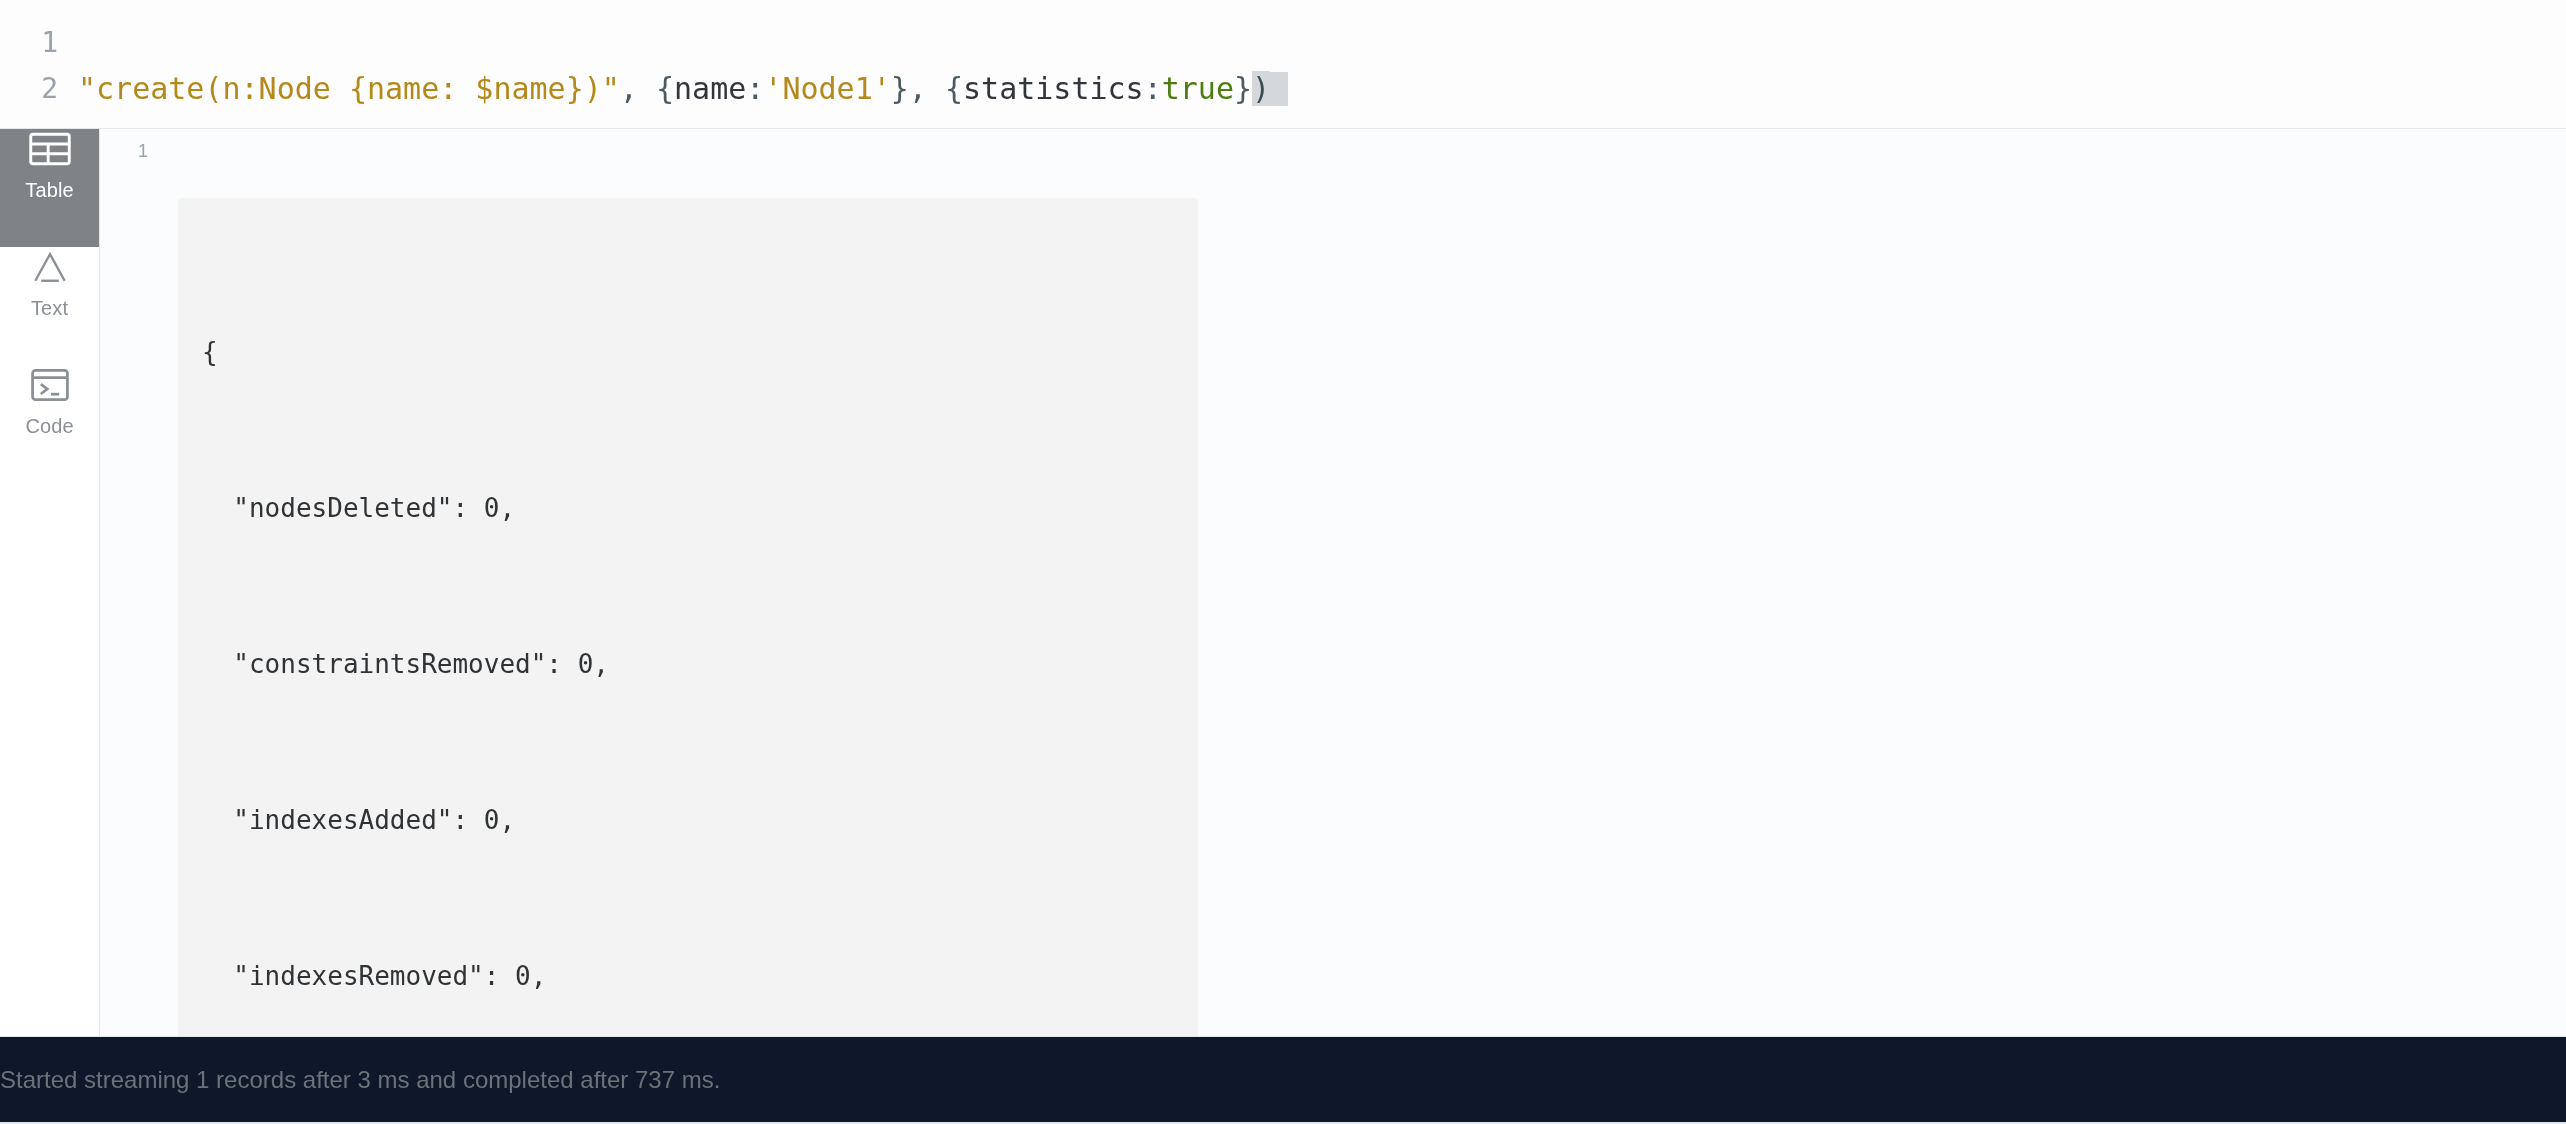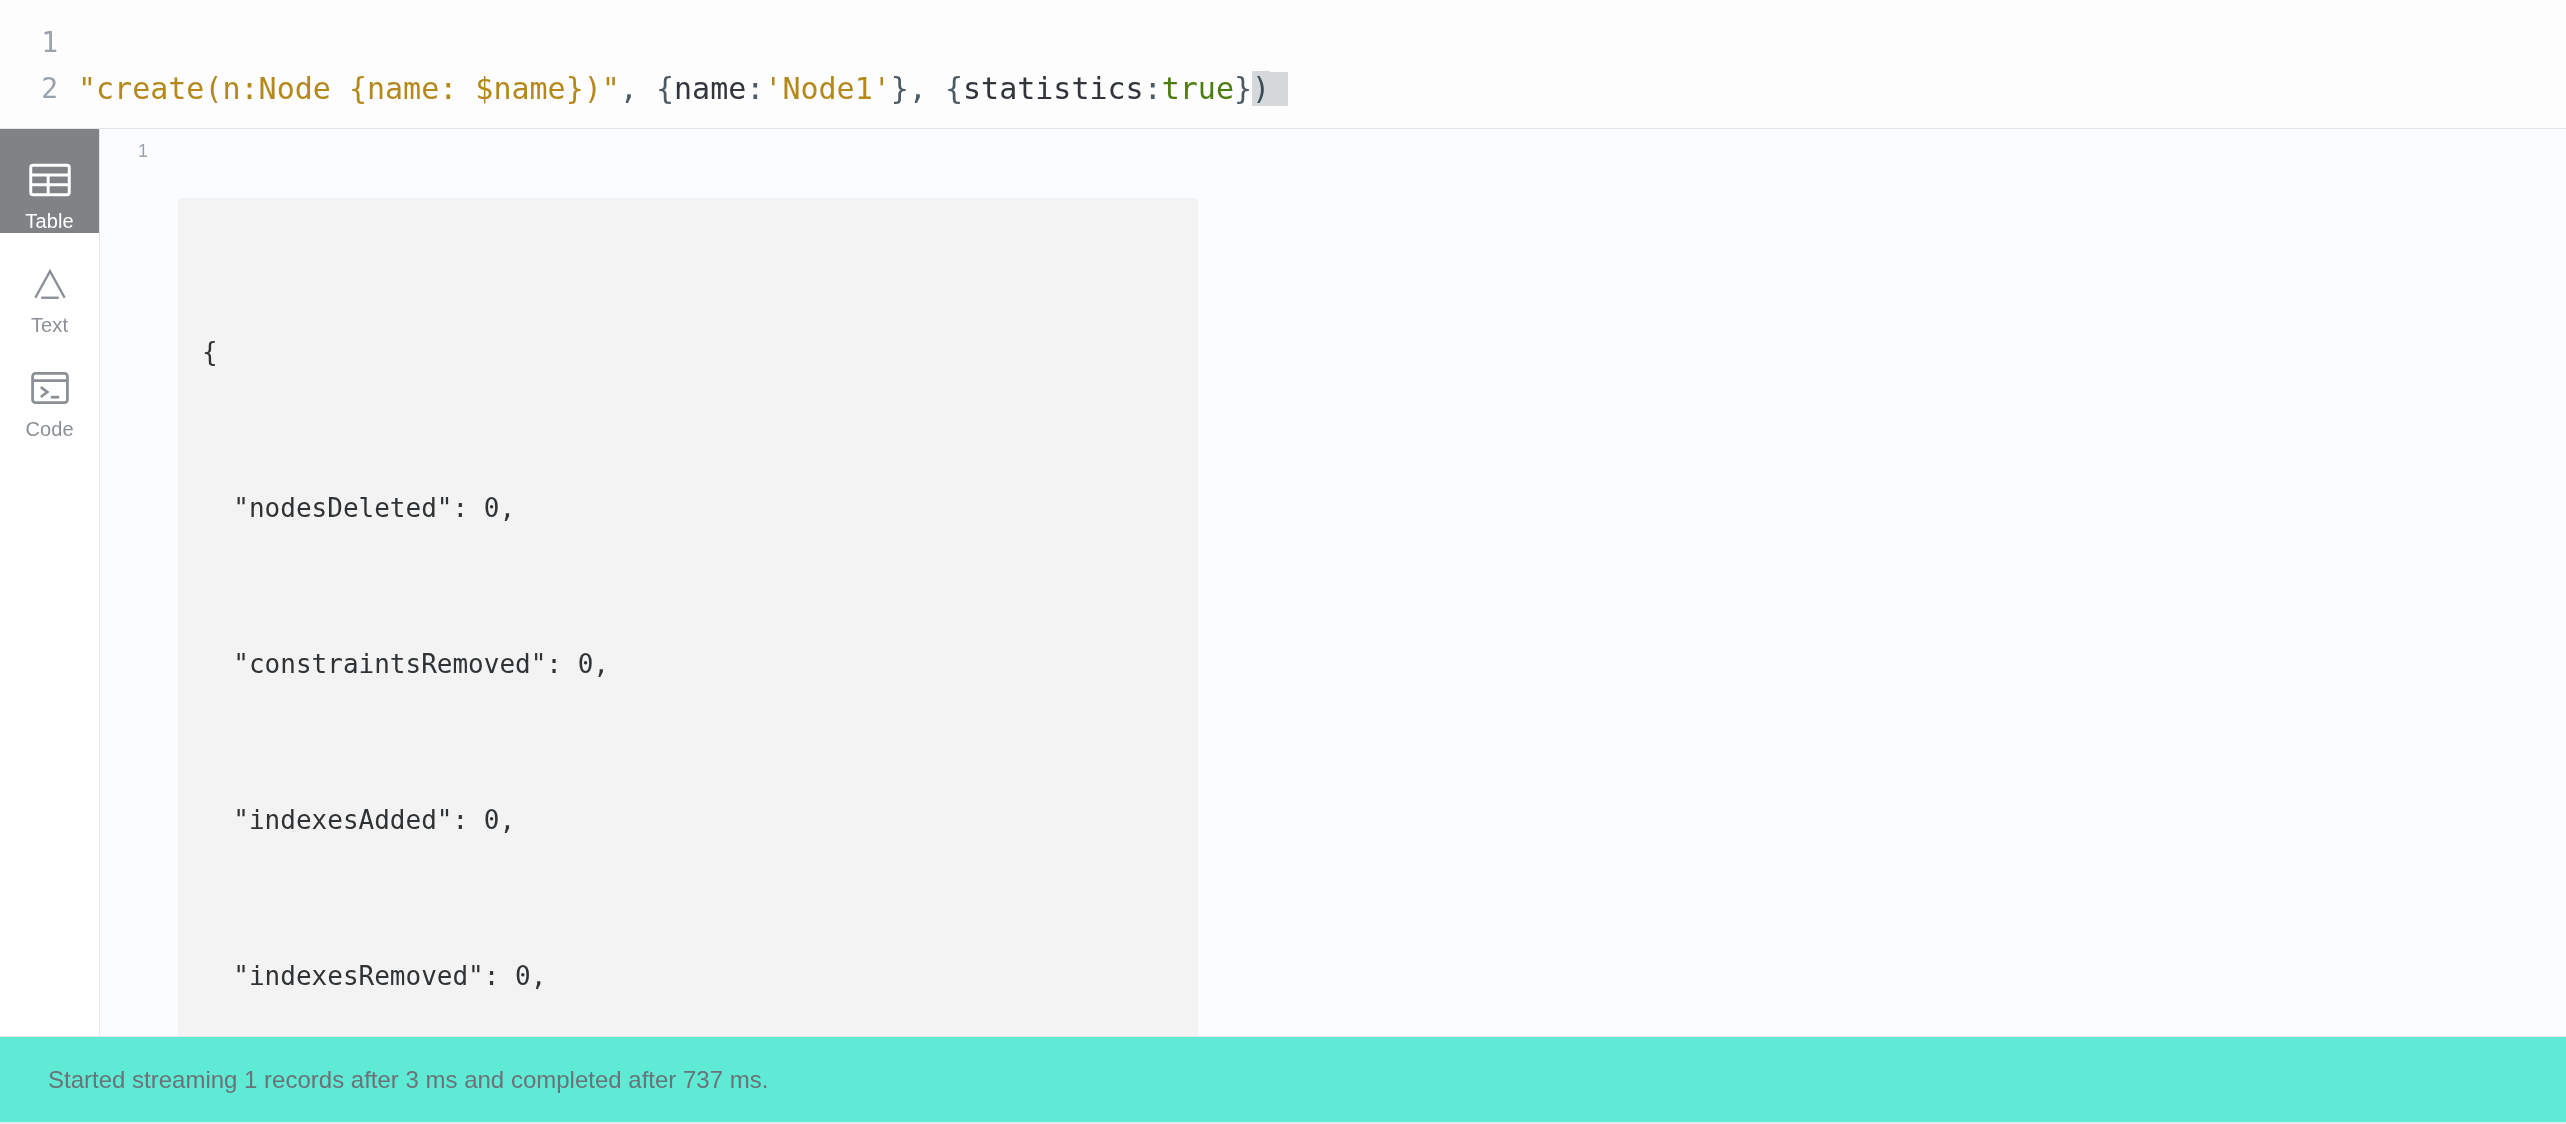--- a/index.html
+++ b/index.html
@@ -78,25 +78,25 @@
     width: 100px;
     min-width: 100px;
     background: #ffffff;
     border-right: 1px solid #e4e6ea;
     padding-top: 0;
     display: flex;
     flex-direction: column;
     align-items: stretch;
   }
   .side-item {
-    height: 104px;
+    height: 118px;
     display: flex;
     flex-direction: column;
     align-items: center;
-    justify-content: flex-end;
+    justify-content: flex-start;
     gap: 10px;
     cursor: pointer;
     color: #8b9096;
   }
   .side-item.active {
     background: #7f8386;
     color: #ffffff;
   }
   .side-label {
     font-size: 20px;
@@ -165,22 +165,21 @@
   }
   .json-line { white-space: pre; }
 
   
   .footer {
     flex: 0 0 auto;
     height: 86px;
     border-top: 1px solid #e4e6ea;
     display: flex;
     align-items: center;
-    padding-left: 48px;
-    background: #5eead4;
+    background: #0f172a;
   }
   .footer-text {
     font-size: 24px;
     color: #6b7279;
     font-family: "Liberation Sans", sans-serif;
   }
   .bottom-rule {
     height: 2px;
     background: #e4e6ea;
     width: 100%;

